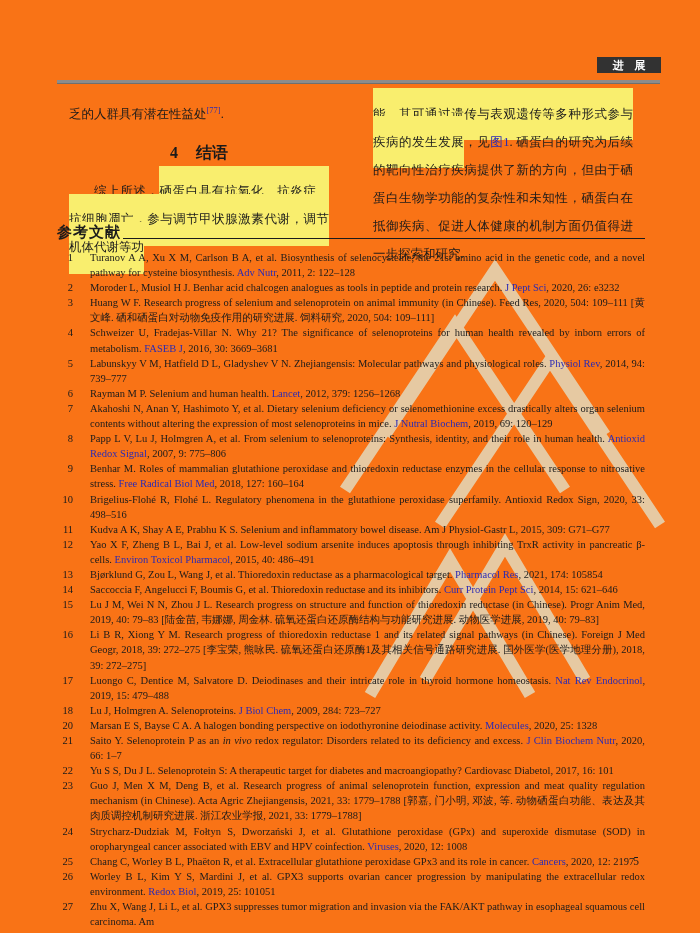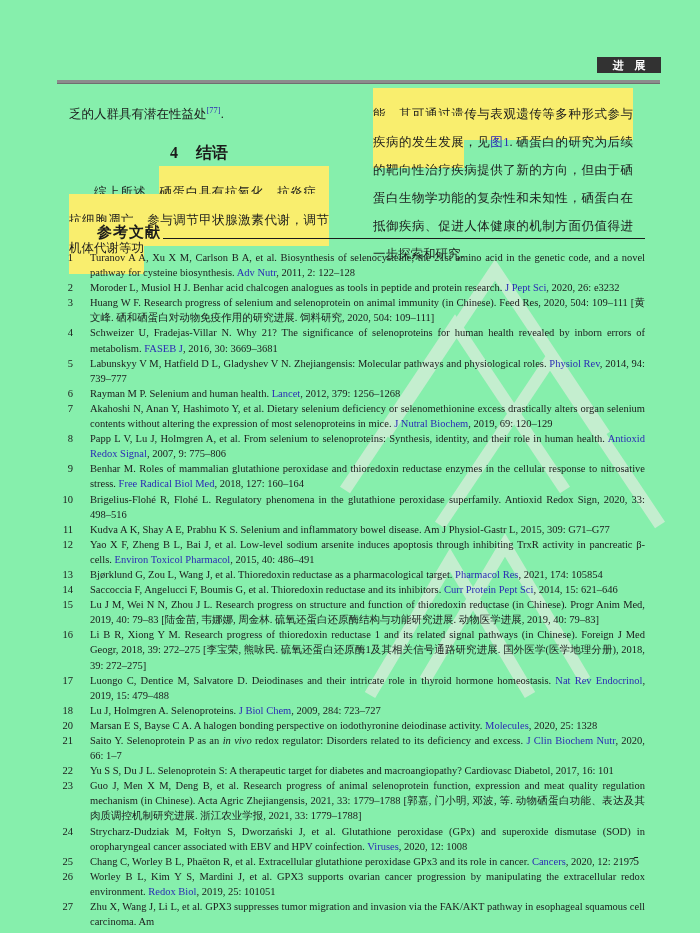--- a/index.html
+++ b/index.html
@@ -1,19 +1,19 @@
 <!DOCTYPE html>
 <html style="--hl: #f9ee6e; --link: #2b2bb4; --badge-bg: #323232;"><head>
 <meta charset="utf-8">
 <style>
   html,body{margin:0;padding:0;background:#e8e8e8;}
   .page{
     position:relative;
     width:700px;height:933px;
-    background:#86efac;
+    background:#f97316;
     font-family:"Liberation Serif","DejaVu Serif",serif;
     color:#1b1b1b;
     overflow:hidden;
     margin:0 auto;
   }
   
   .badge{
     position:absolute;top:57px;right:39px;
     width:64px;height:16px;
     background:var(--badge-bg,#323232);
@@ -31,33 +31,33 @@
   
   .two-col{
     position:absolute;top:88px;left:57px;width:588px;
     display:flex;gap:20px;z-index:1;
   }
   .col{width:284px;}
   .body-text{
     margin:12px;font-size:12.5px;line-height:28px;
     text-align:justify;text-justify:inter-ideograph;
   }
-  .indent{text-indent:2em;}
+  .indent{text-indent:2em;font-family:Liberation Mono, monospace;}
   .sec-heading{
     margin:9px 0 2px 0;font-size:16px;font-weight:bold;line-height:26px;
     font-family:"Liberation Serif","DejaVu Serif",serif;
     text-align:center;
   }
   .sec-num{margin-right:18px;}
   mark{background:var(--hl,#f9ee6e);color:inherit;padding:19px 0;}
   .link{color:var(--link,#2b2bb4);text-decoration:none;cursor:pointer;}
   sup.cite{color:var(--link,#2b2bb4);font-size:8.5px;line-height:0;}
   
   .refs{position:absolute;top:222px;left:57px;width:588px;z-index:1;}
-  .refs-header{display:flex;align-items:flex-end;margin-left:40px;}
+  .refs-header{display:flex;align-items:flex-end;}
   .refs-header h3{
     margin:0;font-size:15px;font-weight:bold;letter-spacing:1px;line-height:20px;
   }
   .refs-rule{flex:1;border-bottom:1.4px solid #1b1b1b;margin-bottom:3px;margin-left:2px;}
   .ref-list{margin-top:8px;}
   .ref-item{display:flex;font-size:10.5px;line-height:15.1px;}
   .ref-num{width:16px;text-align:right;flex:none;}
   .ref-body{flex:1;margin-left:17px;text-align:justify;}
   .ref-body em{font-style:italic;}
   

